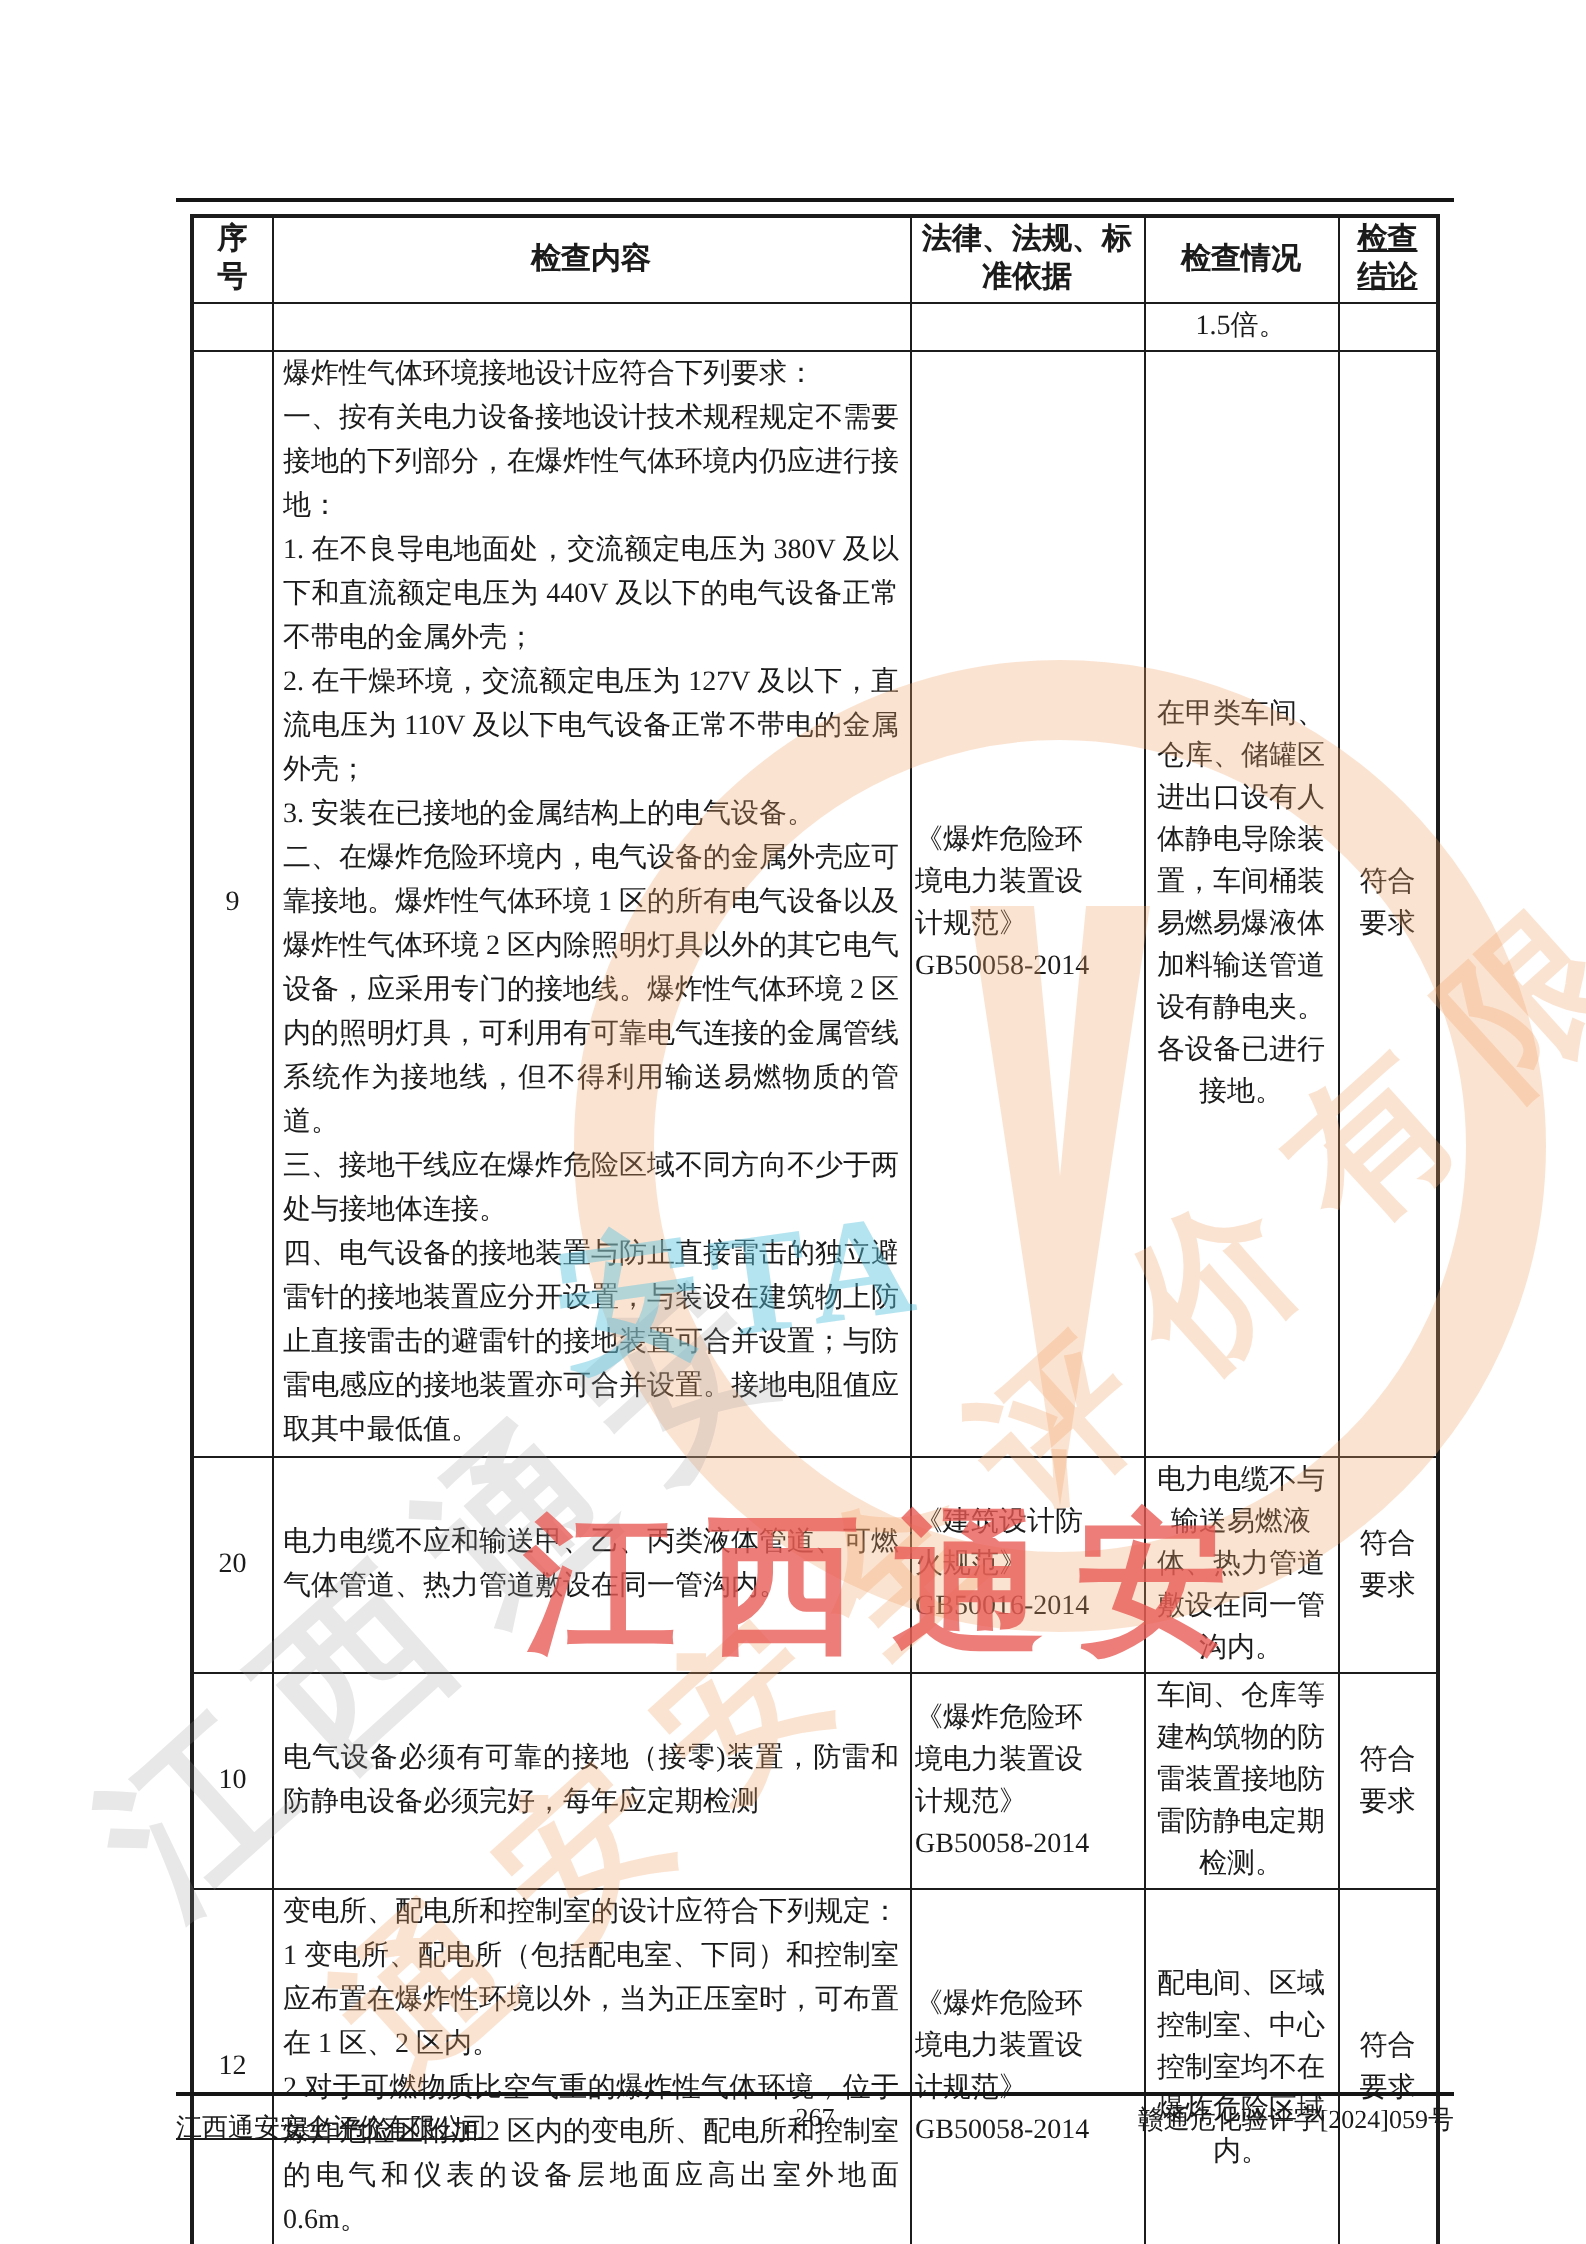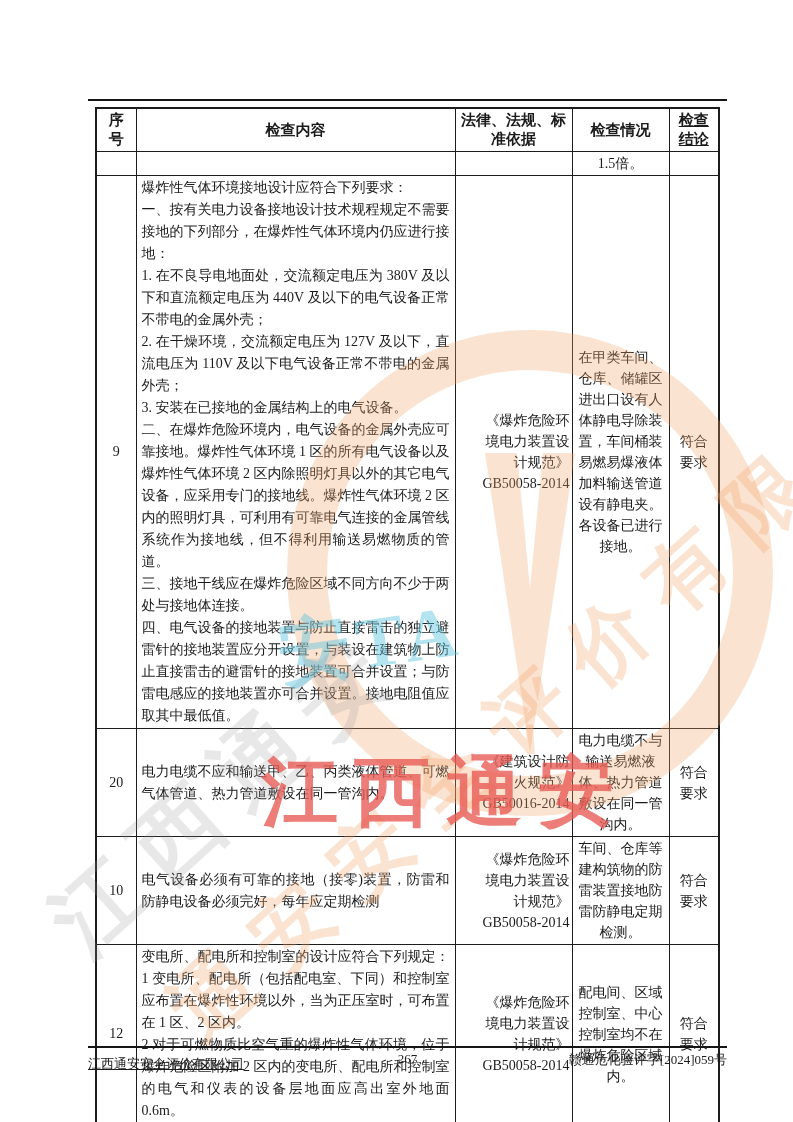--- a/index.html
+++ b/index.html
@@ -26,21 +26,21 @@
     border:1px solid #1c1c1c;vertical-align:middle;
     overflow:hidden;box-sizing:border-box;
   }
   tr.hdr th{font-size:15px;font-weight:bold;text-align:center;white-space:pre-line;line-height:19px;padding:2px;}
   th.th-conclusion{text-decoration:underline;}
   tr.hdr{height:42px;}
   tr.carry{height:22px;}
   td{font-size:14px;line-height:22px;}
   td.c-no{text-align:center;padding:1px;}
   td.c-content{text-align:justify;padding:1px 5px;white-space:pre-line;line-height:22px;}
-  td.c-basis{text-align:right;white-space:pre-line;padding:1px 2px;line-height:21px;}
+  td.c-basis{text-align:left;white-space:pre-line;padding:1px 2px;line-height:21px;}
   td.c-situation{text-align:center;white-space:pre-line;padding:1px 3px;font-size:14px;line-height:21px;}
   td.c-conclusion{text-align:center;white-space:pre-line;padding:1px;line-height:21px;}
   
   .footer-rule{position:absolute;left:88px;top:1046px;width:639px;height:2px;background:#151515;}
   .page-footer{position:absolute;left:88px;top:1051px;width:639px;font-size:13px;}
   .page-footer .f-left{position:absolute;left:0;top:4px;text-decoration:underline;}
   .page-footer .f-center{position:absolute;left:0;width:100%;text-align:center;top:0;}
   .page-footer .f-right{position:absolute;right:0;top:0;}
   
   .wm{position:absolute;pointer-events:none;white-space:nowrap;

